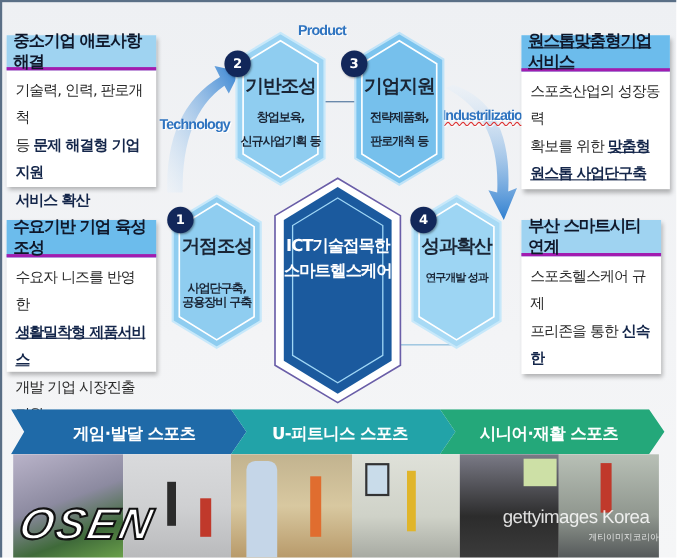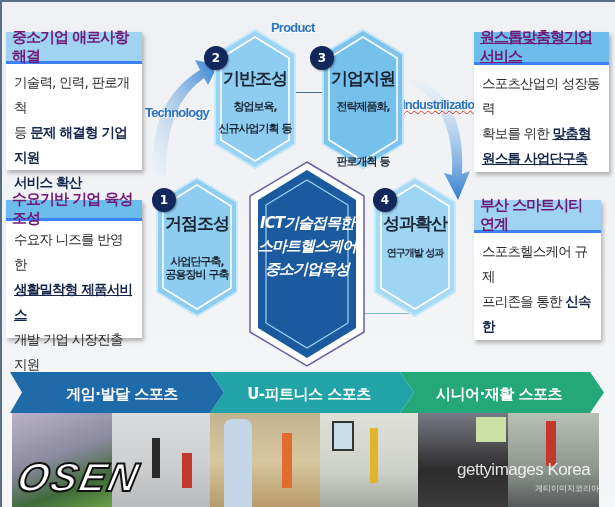--- a/index.html
+++ b/index.html
@@ -8,22 +8,22 @@
   .frame {
     position: absolute; left: 0; top: 0; width: 615px; height: 507px;
     background: linear-gradient(180deg, #eef0f3 0%, #f3f4f6 60%, #f5f6f7 100%);
     border-top: 2px solid #5a6f86; border-left: 2px solid #5a6f86;
   }
   .card {
     position: absolute; background: #ffffff;
     box-shadow: 2px 3px 4px rgba(0,0,0,0.28);
   }
   .card .head {
-    background: #9fd3f1; border-bottom: 3px solid #3b82f6;
-    color: #701a75; font-weight: bold; font-size: 15px; letter-spacing: -1px;
+    background: #9fd3f1; border-bottom: 3px solid #a21caf;
+    color: #0f172a; font-weight: bold; font-size: 15px; letter-spacing: -1px;
     padding: 0 6px; display: flex; align-items: center;
   }
   .card .body {
     padding: 6px 8px; color: #2b2b2b; font-size: 13.5px; line-height: 25px; letter-spacing: -0.8px;
   }
   .card .body .b { font-weight: bold; color: #14264a; }
   .card .body .u { text-decoration: underline; }
   .label-en {
     position: absolute; color: #2f74c0; font-family: "Liberation Sans", sans-serif;
     font-weight: bold; font-size: 13px; letter-spacing: -0.8px;
@@ -101,21 +101,21 @@
 <div class="card" style="left:6px;top:32px;width:136px;height:138px;">
   <div class="head" style="height:32px;">중소기업 애로사항 해결</div>
   <div class="body">
     <div>기술력, 인력, 판로개척</div>
     <div><span>등 </span><span class="b">문제 해결형 기업지원</span></div>
     <div class="b">서비스 확산</div>
   </div>
 </div>
 
 <div class="card" style="left:6px;top:200px;width:136px;height:138px;">
-  <div class="head" style="height:21px;background:#6cbcec;">수요기반 기업 육성 조성</div>
+  <div class="head" style="height:34px;background:#6cbcec;">수요기반 기업 육성 조성</div>
   <div class="body">
     <div>수요자 니즈를 반영한</div>
     <div class="b u">생활밀착형 제품서비스</div>
     <div>개발 기업 시장진출 지원</div>
   </div>
 </div>
 
 <div class="card" style="left:474px;top:32px;width:135px;height:140px;">
   <div class="head" style="height:33px;background:#6cbcec;text-decoration:underline;">원스톱맞춤형기업서비스</div>
   <div class="body">
@@ -144,21 +144,21 @@
 </div>
 <div class="num" style="left:204px;top:46px;">2</div>
 
 <div class="hex-wrap" style="left:321px;top:28px;width:84px;height:142px;">
   <svg width="84" height="142">
     <polygon points="42,2 82,26 82,116 42,140 2,116 2,26" fill="#7cc4ee" stroke="#bfe3f8" stroke-width="2"></polygon>
     <polygon points="42,9 76,30 76,112 42,133 8,112 8,30" fill="#76c0ec" stroke="#ffffff" stroke-width="1.5"></polygon>
   </svg>
   <div class="hex-text hex-title" style="top:39px;">기업지원</div>
   <div class="hex-text hex-sub" style="top:68px;">전략제품화,</div>
-  <div class="hex-text hex-sub" style="top:90px;margin-top:33px;">판로개척 등</div>
+  <div class="hex-text hex-sub" style="top:90px;">판로개척 등</div>
 </div>
 <div class="num" style="left:310px;top:46px;">3</div>
 
 <div class="hex-wrap" style="left:155px;top:176px;width:84px;height:142px;">
   <svg width="84" height="142">
     <polygon points="42,2 82,26 82,116 42,140 2,116 2,26" fill="#8fcdf0" stroke="#c7e8fa" stroke-width="2"></polygon>
     <polygon points="42,9 76,30 76,112 42,133 8,112 8,30" fill="#8fcdf0" stroke="#ffffff" stroke-width="1.5"></polygon>
   </svg>
   <div class="hex-text hex-title" style="top:36px;">거점조성</div>
   <div class="hex-text hex-sub" style="top:75px;">사업단구축,</div>
@@ -169,30 +169,29 @@
 <div class="hex-wrap" style="left:373px;top:176px;width:84px;height:142px;">
   <svg width="84" height="142">
     <polygon points="42,2 82,26 82,116 42,140 2,116 2,26" fill="#a8daf5" stroke="#c7e8fa" stroke-width="2"></polygon>
     <polygon points="42,9 76,30 76,112 42,133 8,112 8,30" fill="#9dd5f3" stroke="#ffffff" stroke-width="1.5"></polygon>
   </svg>
   <div class="hex-text hex-title" style="top:36px;">성과확산</div>
   <div class="hex-text hex-sub" style="top:66px;font-size:10px;">연구개발 성과</div>
 </div>
 <div class="num" style="left:373px;top:188px;">4</div>
 
-<div class="hex-wrap" style="left:248px;top:160px;width:118px;height:210px;font-style:italic;">
+<div class="hex-wrap" style="left:248px;top:160px;width:118px;height:210px;">
   <svg width="118" height="210">
     <polygon points="59,2 116,36 116,172 59,206 2,172 2,36" fill="#ffffff" stroke="#6a5ea8" stroke-width="1.5"></polygon>
     <polygon points="59,10 108,40 108,168 59,198 10,168 10,40" fill="#1b5a9e"></polygon>
     <polygon points="59,20 100,45 100,163 59,188 18,163 18,45" fill="none" stroke="#9fd6f5" stroke-width="1.2"></polygon>
   </svg>
   <div class="center-text" style="top:52px;">
     <div>ICT기술접목한</div>
     <div>스마트헬스케어</div>
-    <div>중소기업육성</div>
   </div>
 </div>
 
 <svg style="position:absolute;left:10px;top:372px;" width="595" height="41">
   <polygon points="0,0 200,0 214,20.5 200,41 0,41 12,20.5" fill="#1f6aa8"></polygon>
   <polygon points="200,0 390,0 404,20.5 390,41 200,41 214,20.5" fill="#22a3a8"></polygon>
   <polygon points="390,0 580,0 594,20.5 580,41 390,41 404,20.5" fill="#24a87a"></polygon>
 </svg>
 <div class="band" style="left:22px;width:200px;">게임·발달 스포츠</div>
 <div class="band" style="left:214px;width:190px;">U-피트니스 스포츠</div>

